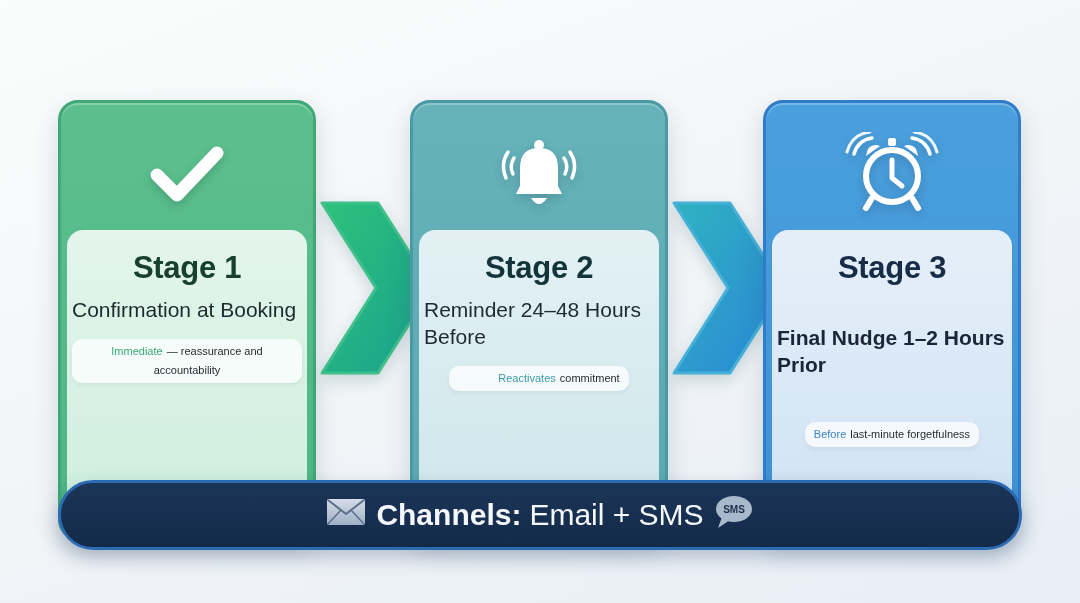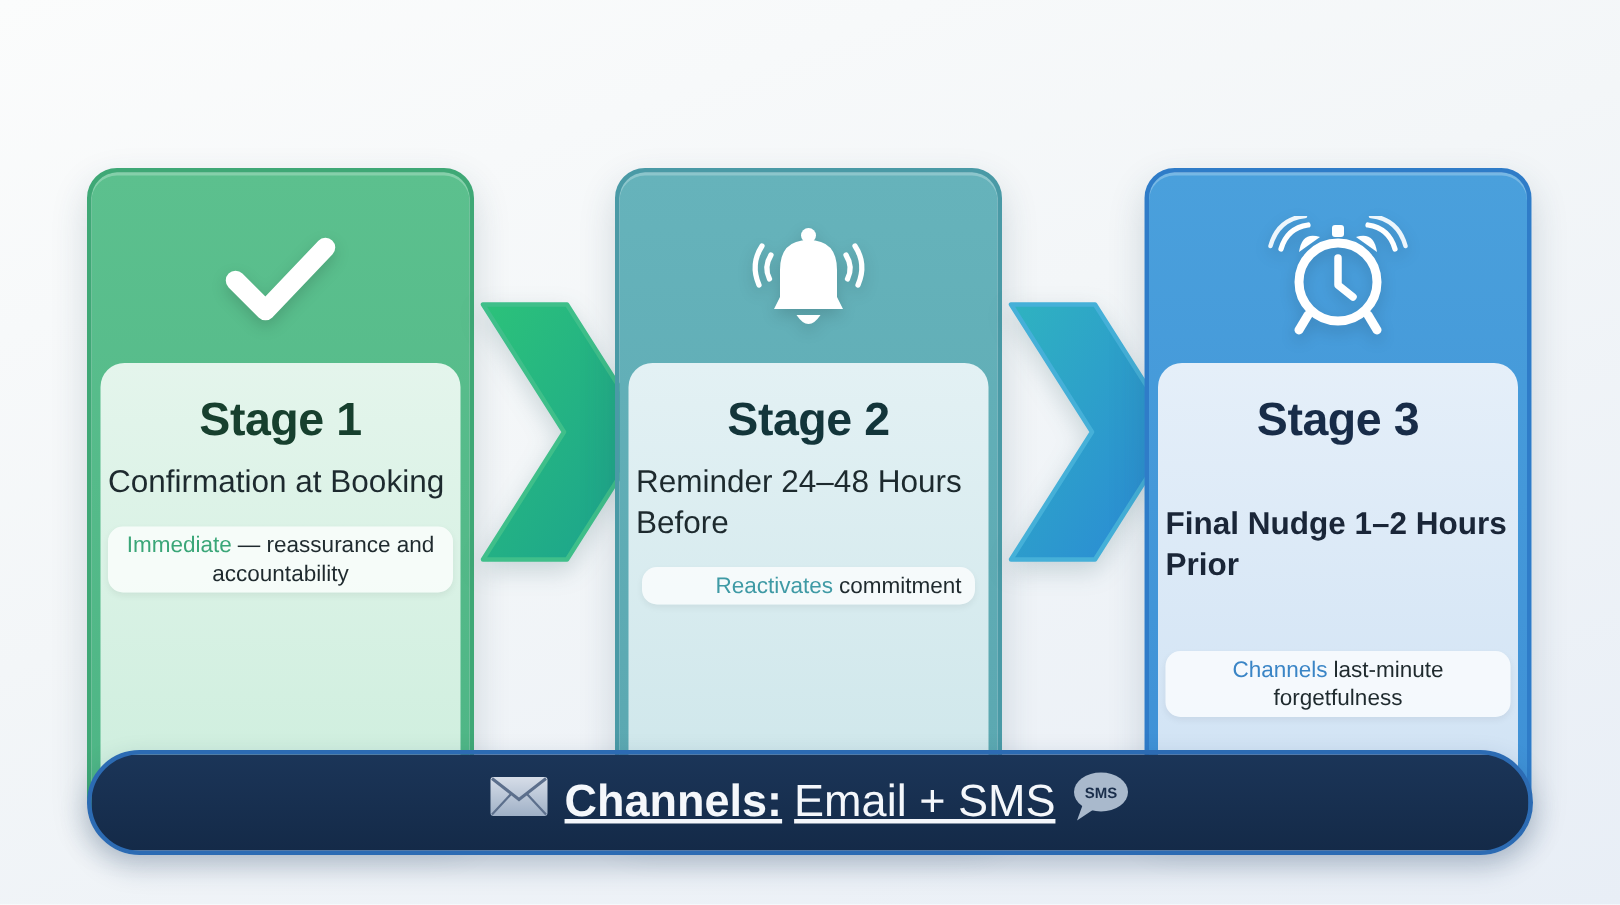--- a/index.html
+++ b/index.html
@@ -2,21 +2,21 @@
 <html><head>
 <meta charset="utf-8">
 <style>
   html, body { margin: 0; padding: 0; }
   body {
     width: 1080px; height: 603px; overflow: hidden; position: relative;
     background: linear-gradient(160deg, #fbfcfc 0%, #f3f6f8 45%, #e8eef6 100%);
     font-family: "Liberation Sans", "DejaVu Sans", sans-serif;
   }
   .card {
-    position: absolute; top: 112px; width: 258px; height: 440px;
+    position: absolute; top: 100px; width: 258px; height: 440px;
     border-radius: 20px; box-sizing: border-box;
     box-shadow: 0 10px 24px rgba(40,70,90,0.18), inset 0 2px 0 rgba(255,255,255,0.25);
   }
   .card.s1 { left: 58px; background: linear-gradient(180deg, #5cc08e 0%, #4db585 100%); border: 3px solid #3fa876; }
   .card.s2 { left: 410px; background: linear-gradient(180deg, #66b3bb 0%, #5aa7b0 100%); border: 3px solid #4a9aa6; }
   .card.s3 { left: 763px; background: linear-gradient(180deg, #4aa0dc 0%, #3e90d6 100%); border: 3px solid #2f7cc8; }
 
   .icon-wrap {
     position: absolute; top: 26px; left: 0; right: 0; height: 90px;
     display: flex; justify-content: center; align-items: center;
@@ -43,42 +43,42 @@
 
   .stage-desc {
     margin-top: 8px; font-size: 21px; line-height: 27px; 
     color: #1d2a2e; width: 230px;
   }
   .s3 .stage-desc { color: #1a2638; font-weight: bold; }
 
   .pill {
     margin-top: 16px; background: rgba(255,255,255,0.75);
     border-radius: 10px; padding: 3px 9px; text-align: center;
-    font-size: 15px; line-height: 19px; color: #1f2a2e;
+    font-size: 11px; line-height: 19px; color: #1f2a2e;
     box-shadow: 0 2px 5px rgba(0,0,0,0.06);
     max-width: 212px;
   }
   .pill .accent { margin-right: 4px; }
   .s1 .pill .accent { color: #3aa678; }
   .s2 .pill .accent { color: #3f9aa5; margin-left: 40px; }
   .s3 .pill .accent { color: #3a85c6; }
 
   .arrow { position: absolute; top: 197px; width: 120px; height: 182px; }
   .arrow.a1 { left: 316px; }
   .arrow.a2 { left: 668px; }
   .arrow svg { filter: drop-shadow(0 6px 8px rgba(30,80,90,0.2)); }
 
   .banner {
-    position: absolute; left: 58px; top: 500px; width: 964px; height: 70px;
+    position: absolute; left: 58px; top: 480px; width: 964px; height: 70px;
     box-sizing: border-box; border-radius: 35px;
     background: linear-gradient(180deg, #1b3558 0%, #142a48 100%);
     border: 3px solid #2c6bb3;
     box-shadow: 0 8px 18px rgba(20,50,90,0.25);
     display: flex; align-items: center; justify-content: center;
-    color: #f4f7fb; font-size: 30px; text-decoration: underline;
+    color: #f4f7fb; font-size: 30px;
   }
   .banner .label { font-weight: 700; margin-left: 10px; }
   .banner .value { margin-left: 8px; }
   .banner .sms-icon { margin-left: 10px; }
 </style>
 </head>
 <body>
 
 <div class="card s1">
   <div class="icon-wrap">
@@ -153,21 +153,21 @@
       <circle cx="50" cy="44" r="26" fill="none" stroke="#fff" stroke-width="6"></circle>
       <path d="M50 28 L50 46 L60 54" fill="none" stroke="#fff" stroke-width="5" stroke-linecap="round" stroke-linejoin="round"></path>
       <path d="M30 66 L24 76" stroke="#fff" stroke-width="6" stroke-linecap="round"></path>
       <path d="M70 66 L76 76" stroke="#fff" stroke-width="6" stroke-linecap="round"></path>
     </svg>
   </div>
   <div class="panel">
     <h2 class="stage-title">Stage 3</h2>
     <div class="stage-desc">Final Nudge 1–2 Hours Prior</div>
     <div class="pill">
-      <span class="accent">Channels</span><span>last-minute forgetfulness</span>
+      <span class="accent">Before</span><span>last-minute forgetfulness</span>
     </div>
   </div>
 </div>
 
 <div class="banner">
   <span>
     <svg width="40" height="28" viewBox="0 0 40 28">
       <defs>
         <linearGradient id="env" x1="0" y1="0" x2="0" y2="1">
           <stop offset="0" stop-color="#d6dde8"></stop>

